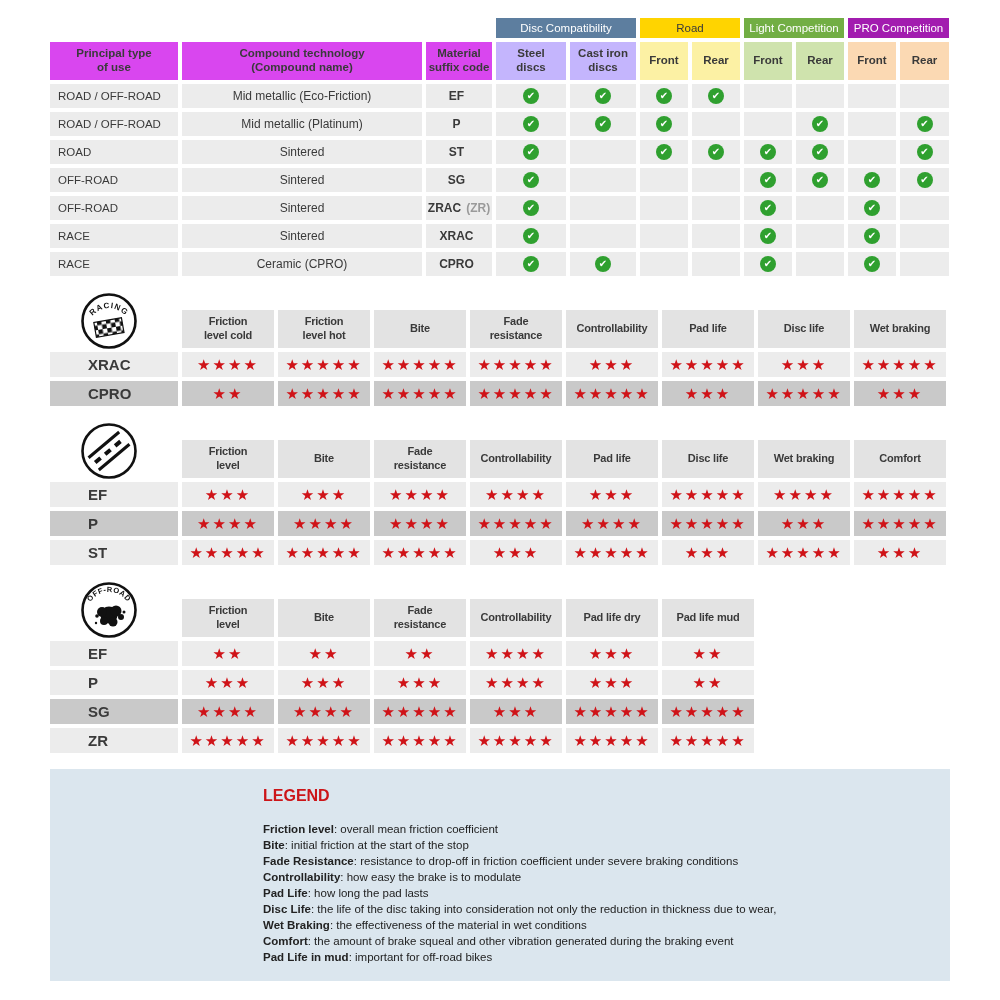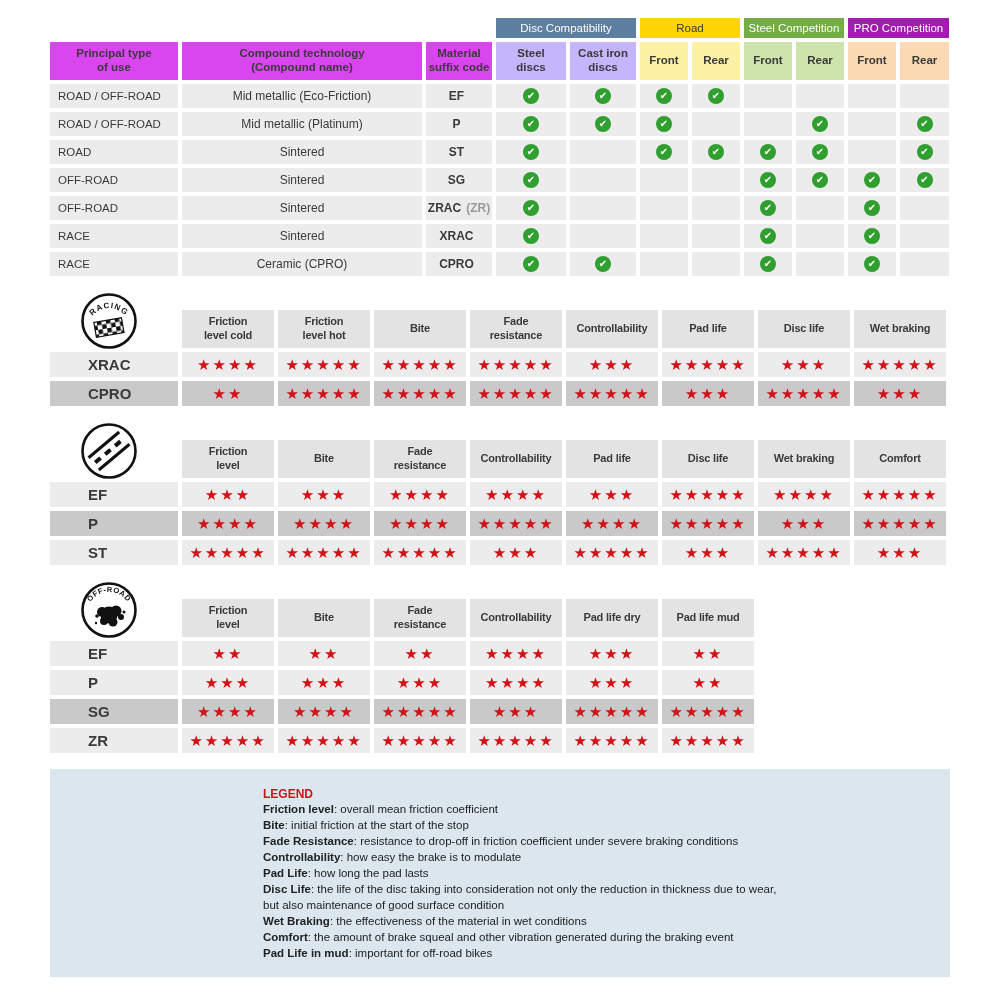--- a/index.html
+++ b/index.html
@@ -29,35 +29,35 @@
 .rows2{grid-template-rows:38px repeat(2,25px)}
 .rows3{grid-template-rows:38px repeat(3,25px)}
 .rows4{grid-template-rows:38px repeat(4,25px)}
 .corner{background:transparent}
 .rh{background:#e3e3e3;font-weight:bold;font-size:11px;letter-spacing:-0.2px;display:flex;align-items:center;justify-content:center;text-align:center;line-height:1.25;white-space:pre-line}
 .rl{font-weight:bold;font-size:15px;display:flex;align-items:center;padding-left:38px}
 .rs{display:flex;align-items:center;justify-content:center;color:#cf1318;font-size:15px;letter-spacing:2px;padding-top:1px}
 .light{background:#ececec}
 .dark{background:#c9c9c9}
 .legend{margin-top:16px;background:#dbe6ee;padding:18px 30px 16px 213px}
-.lt{color:#cc1518;font-weight:bold;font-size:12px;margin-bottom:0}
+.lt{color:#cc1518;font-weight:bold;font-size:16px;margin-bottom:16px}
 .li{font-size:11.5px;line-height:16px;color:#222}
 .li b{font-weight:bold}
 svg text{font-family:"Liberation Sans",sans-serif}
 </style>
 </head>
 <body>
 
 <div class="content">
 
   <div id="compat" class="grid">
     <div class="sp"></div>
     <div class="g g-disc">Disc Compatibility</div>
     <div class="g g-road">Road</div>
-    <div class="g g-light">Steel Competition</div>
+    <div class="g g-light">Light Competition</div>
     <div class="g g-pro">PRO Competition</div>
 
     <div class="hc">Principal type
 of use</div>
     <div class="hc">Compound technology
 (Compound name)</div>
     <div class="hc">Material
 suffix code</div>
     <div class="hc sh-disc">Steel
 discs</div>
@@ -404,19 +404,18 @@
   </div>
 
   <div class="legend">
     <div class="lt">LEGEND</div>
     <div class="li"><b>Friction level</b><span>: overall mean friction coefficient</span></div>
     <div class="li"><b>Bite</b><span>: initial friction at the start of the stop</span></div>
     <div class="li"><b>Fade Resistance</b><span>: resistance to drop-off in friction coefficient under severe braking conditions</span></div>
     <div class="li"><b>Controllability</b><span>: how easy the brake is to modulate</span></div>
     <div class="li"><b>Pad Life</b><span>: how long the pad lasts</span></div>
     <div class="li"><b>Disc Life</b><span>: the life of the disc taking into consideration not only the reduction in thickness due to wear,</span></div>
-    <div class="li"><b></b><span>but also maintenance of good surface condition</span></div>
     <div class="li"><b>Wet Braking</b><span>: the effectiveness of the material in wet conditions</span></div>
     <div class="li"><b>Comfort</b><span>: the amount of brake squeal and other vibration generated during the braking event</span></div>
     <div class="li"><b>Pad Life in mud</b><span>: important for off-road bikes</span></div>
   </div>
 
 </div>
 
 </body></html>

